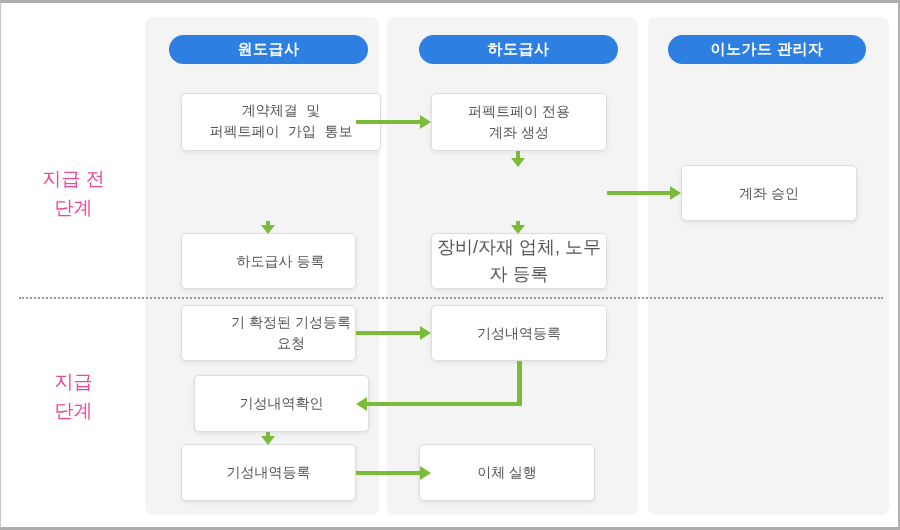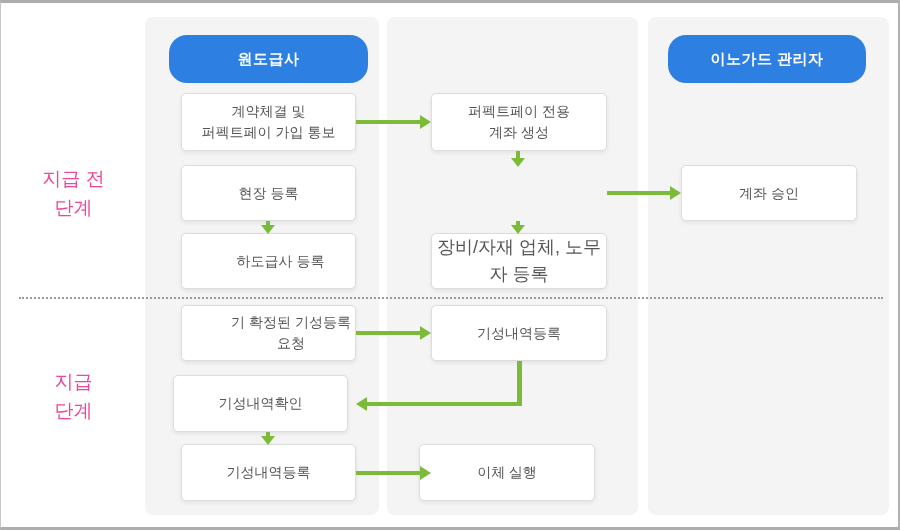--- a/index.html
+++ b/index.html
@@ -23,21 +23,21 @@
   .panel{
     position:absolute;top:14px;height:498px;
     background:var(--panel);
     border-radius:8px;
   }
   .panel.p1{left:144px;width:234px;}
   .panel.p2{left:386px;width:251px;}
   .panel.p3{left:647px;width:241px;}
 
   .pill{
-    position:absolute;height:48px;
+    position:absolute;height:29px;
     background:var(--blue);
     border-radius:18px;
     color:#fff;font-weight:bold;font-size:15px;
     display:flex;align-items:center;justify-content:center;
     letter-spacing:0.5px;
     z-index:3;
   }
   .box{
     position:absolute;
     background:#fff;
@@ -82,28 +82,28 @@
   <div class="panel p3"></div>
 
   <div class="divider" style="top:294px;"></div>
 
   <div class="stage-label" style="top:155px;height:70px;">지급 전
 단계</div>
   <div class="stage-label" style="top:358px;height:70px;">지급
 단계</div>
 
   <div class="pill" style="left:168px;top:32px;width:199px;">원도급사</div>
+  <div class="pill" style="left:418px;top:32px;width:199px;">하도급사</div>
   <div class="pill" style="left:667px;top:32px;width:198px;">이노가드 관리자</div>
 
-  <div class="box" style="left:180px;top:90px;width:175px;height:58px;">계약체결 및
+  <div class="box" style="left:180px;top:90px;width:200px;height:58px;font-family:Liberation Mono, monospace;">계약체결 및
 퍼펙트페이 가입 통보</div>
-  <div class="box" style="left:180px;top:162px;width:175px;height:56px;">현장 등록</div>
   <div class="box" style="left:180px;top:230px;width:175px;height:56px;padding-left:24px;">하도급사 등록</div>
   <div class="box" style="left:180px;top:302px;width:175px;height:56px;padding-left:45px;">기 확정된 기성등록요청</div>
-  <div class="box" style="left:172px;top:372px;width:175px;height:57px;">기성내역확인</div>
+  <div class="box" style="left:193px;top:372px;width:175px;height:57px;">기성내역확인</div>
   <div class="box" style="left:180px;top:441px;width:175px;height:57px;">기성내역등록</div>
 
   <div class="box" style="left:430px;top:90px;width:176px;height:58px;">퍼펙트페이 전용
 계좌 생성</div>
   <div class="box" style="left:430px;top:230px;width:176px;height:56px;font-size:18px;">장비/자재 업체, 노무자 등록</div>
   <div class="box" style="left:430px;top:302px;width:176px;height:56px;">기성내역등록</div>
   <div class="box" style="left:418px;top:441px;width:176px;height:57px;font-family:Liberation Serif, serif;">이체 실행</div>
 
   <div class="box" style="left:680px;top:162px;width:176px;height:56px;">계좌 승인</div>
 

